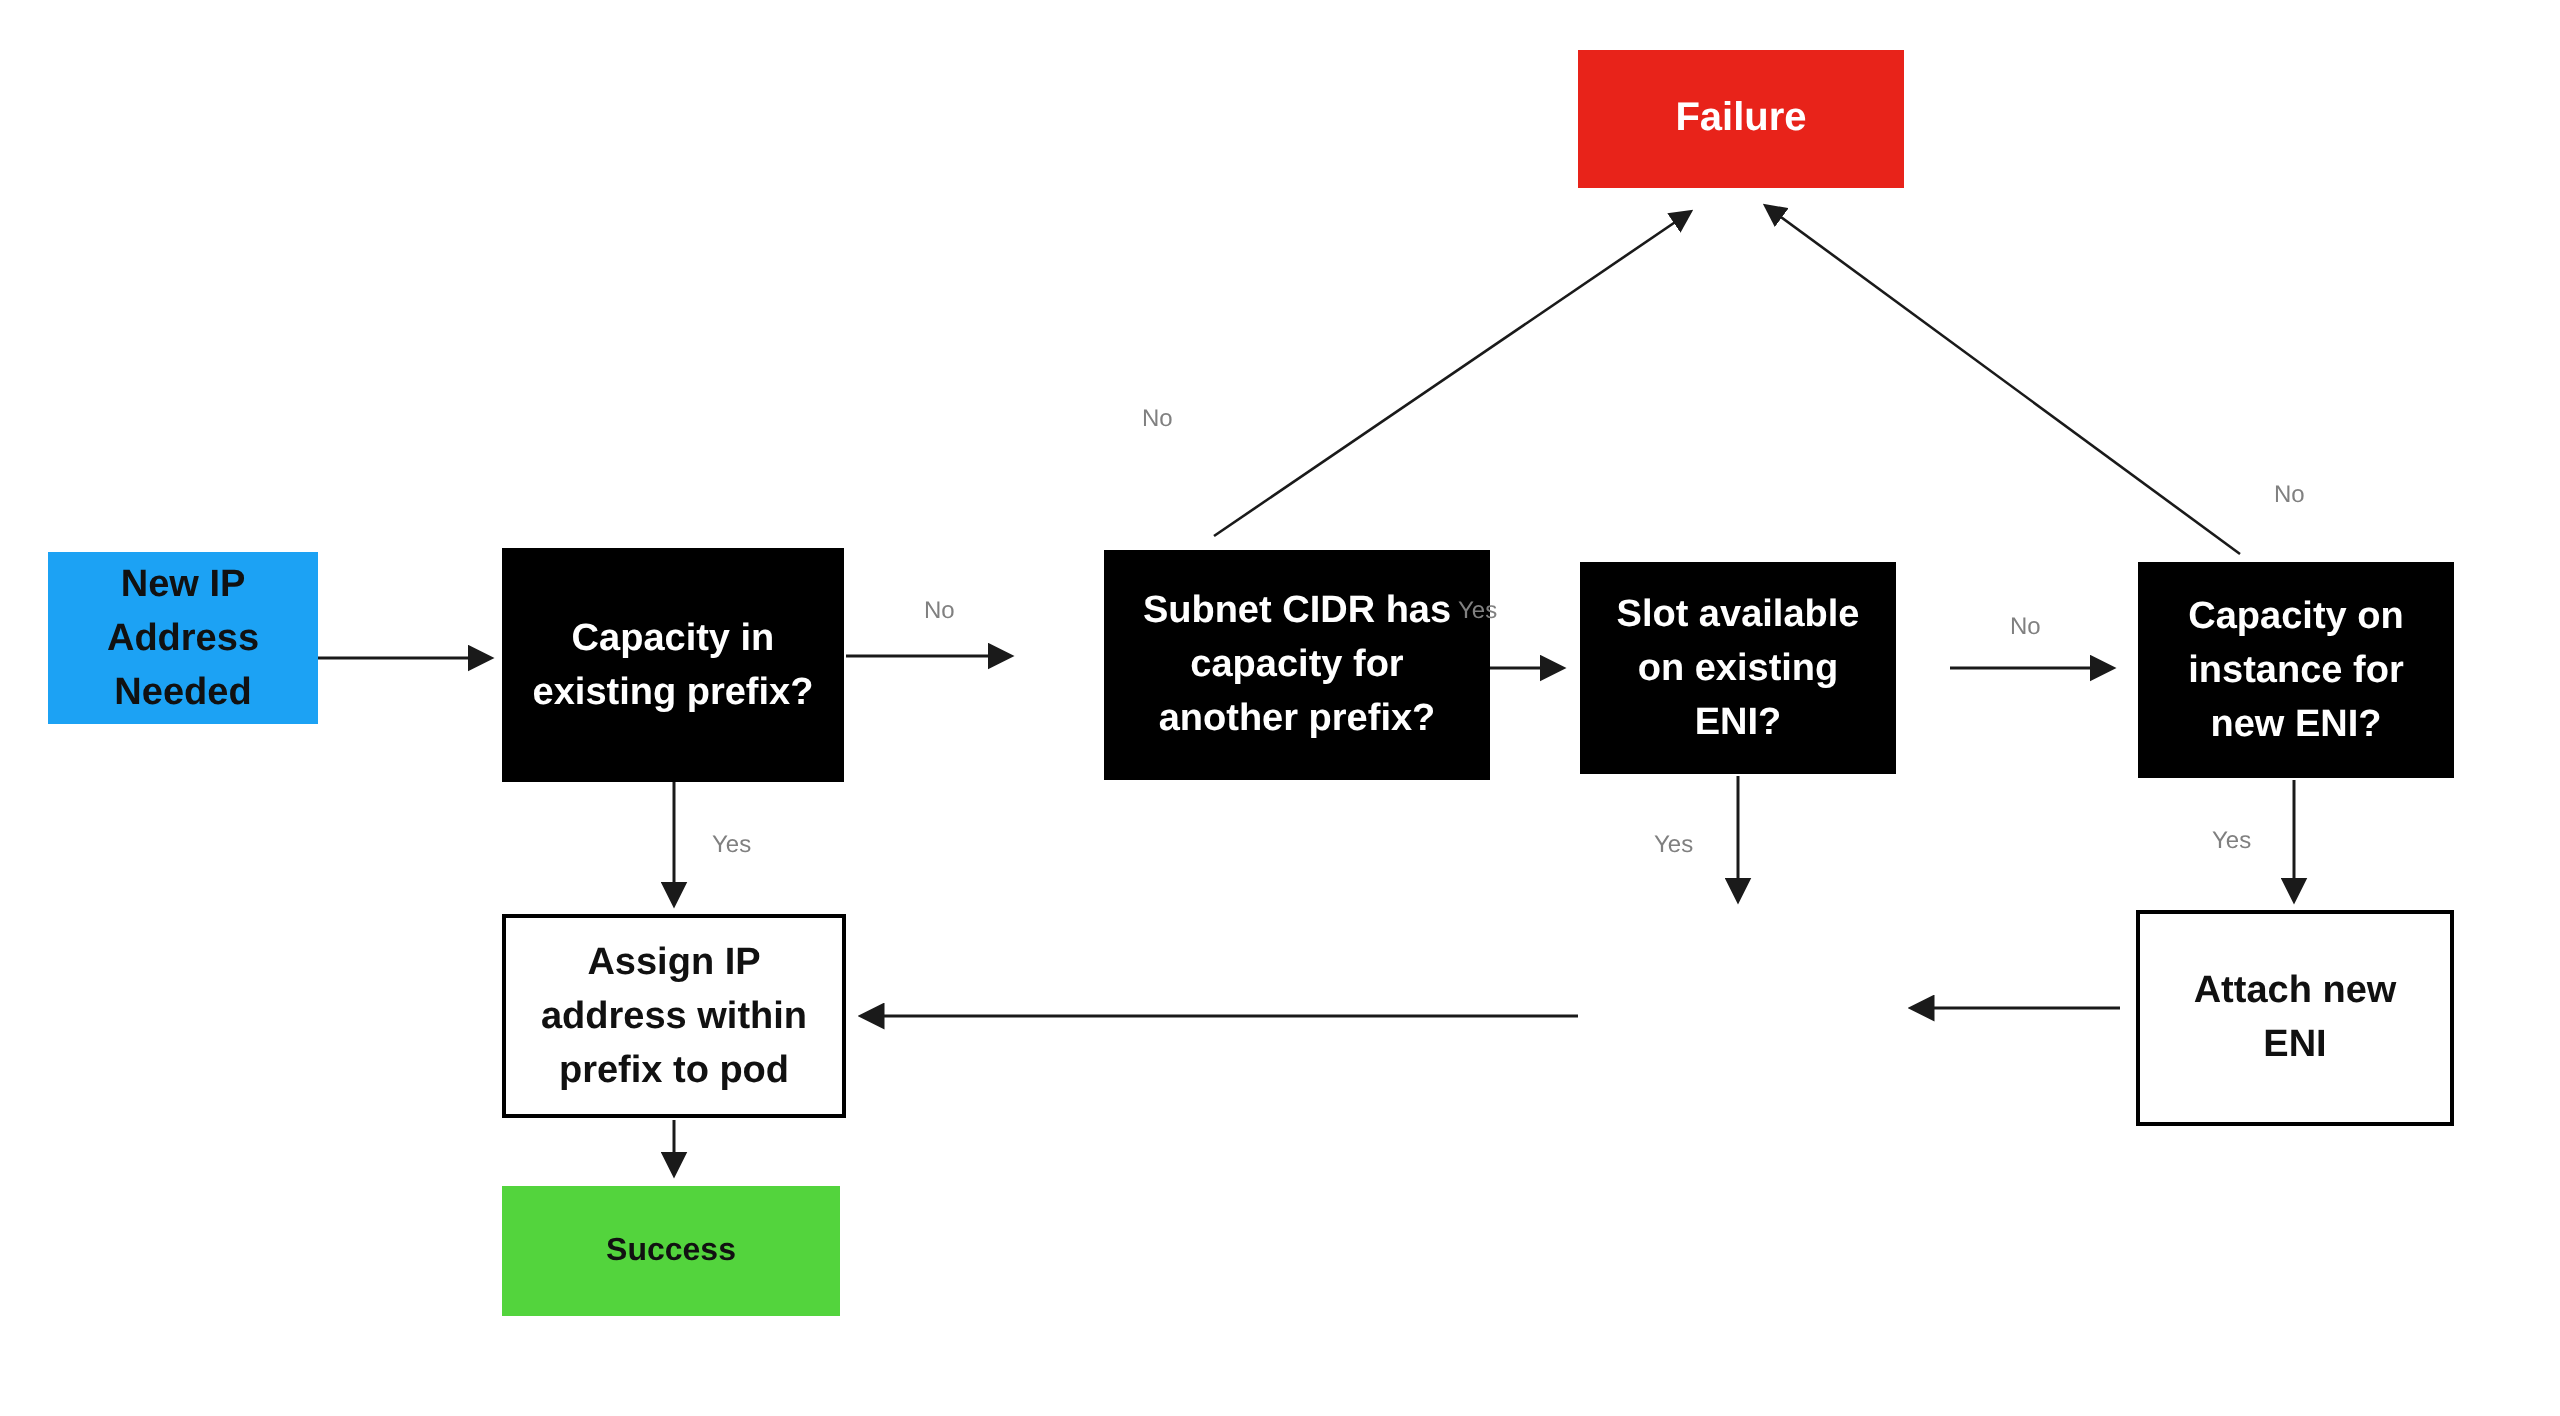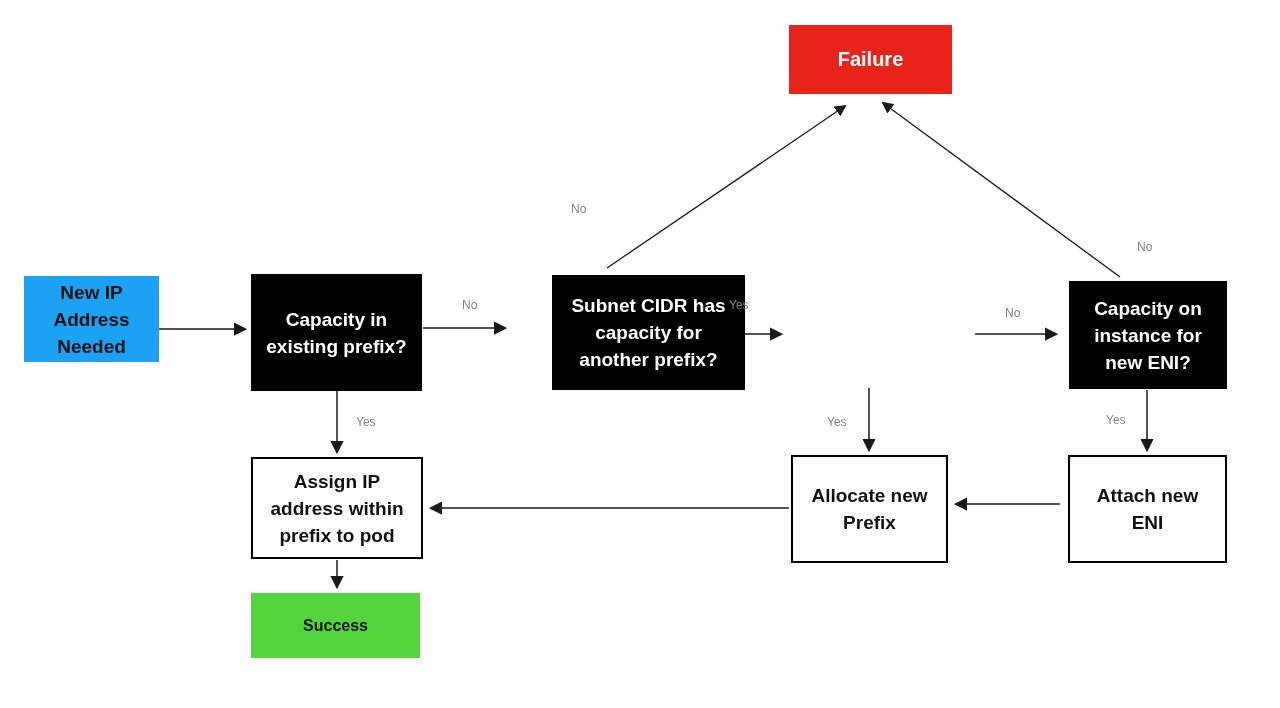--- a/index.html
+++ b/index.html
@@ -89,33 +89,34 @@
 Address
 Needed</div>
 
   <div class="node node--decision" id="node-capacity-prefix">Capacity in
 existing prefix?</div>
 
   <div class="node node--decision" id="node-subnet-cidr">Subnet CIDR has
 capacity for
 another prefix?</div>
 
+  <div class="node node--decision" id="node-slot-eni">Slot available
+on existing
+ENI?</div>
 
   <div class="node node--failure" id="node-failure">Failure</div>
 
   <div class="node node--decision" id="node-capacity-instance">Capacity on
 instance for
 new ENI?</div>
 
   <div class="node node--action" id="node-assign-ip">Assign IP
 address within
 prefix to pod</div>
 
-  <div class="node node--action" id="node-allocate-prefix">Allocate new
-Prefix</div>
 
   <div class="node node--action" id="node-attach-eni">Attach new
 ENI</div>
 
   <div class="node node--success" id="node-success">Success</div>
 
   <div class="edge-label" id="label-no-to-subnet">No</div>
 
   <div class="edge-label" id="label-yes-to-slot">Yes</div>
 

